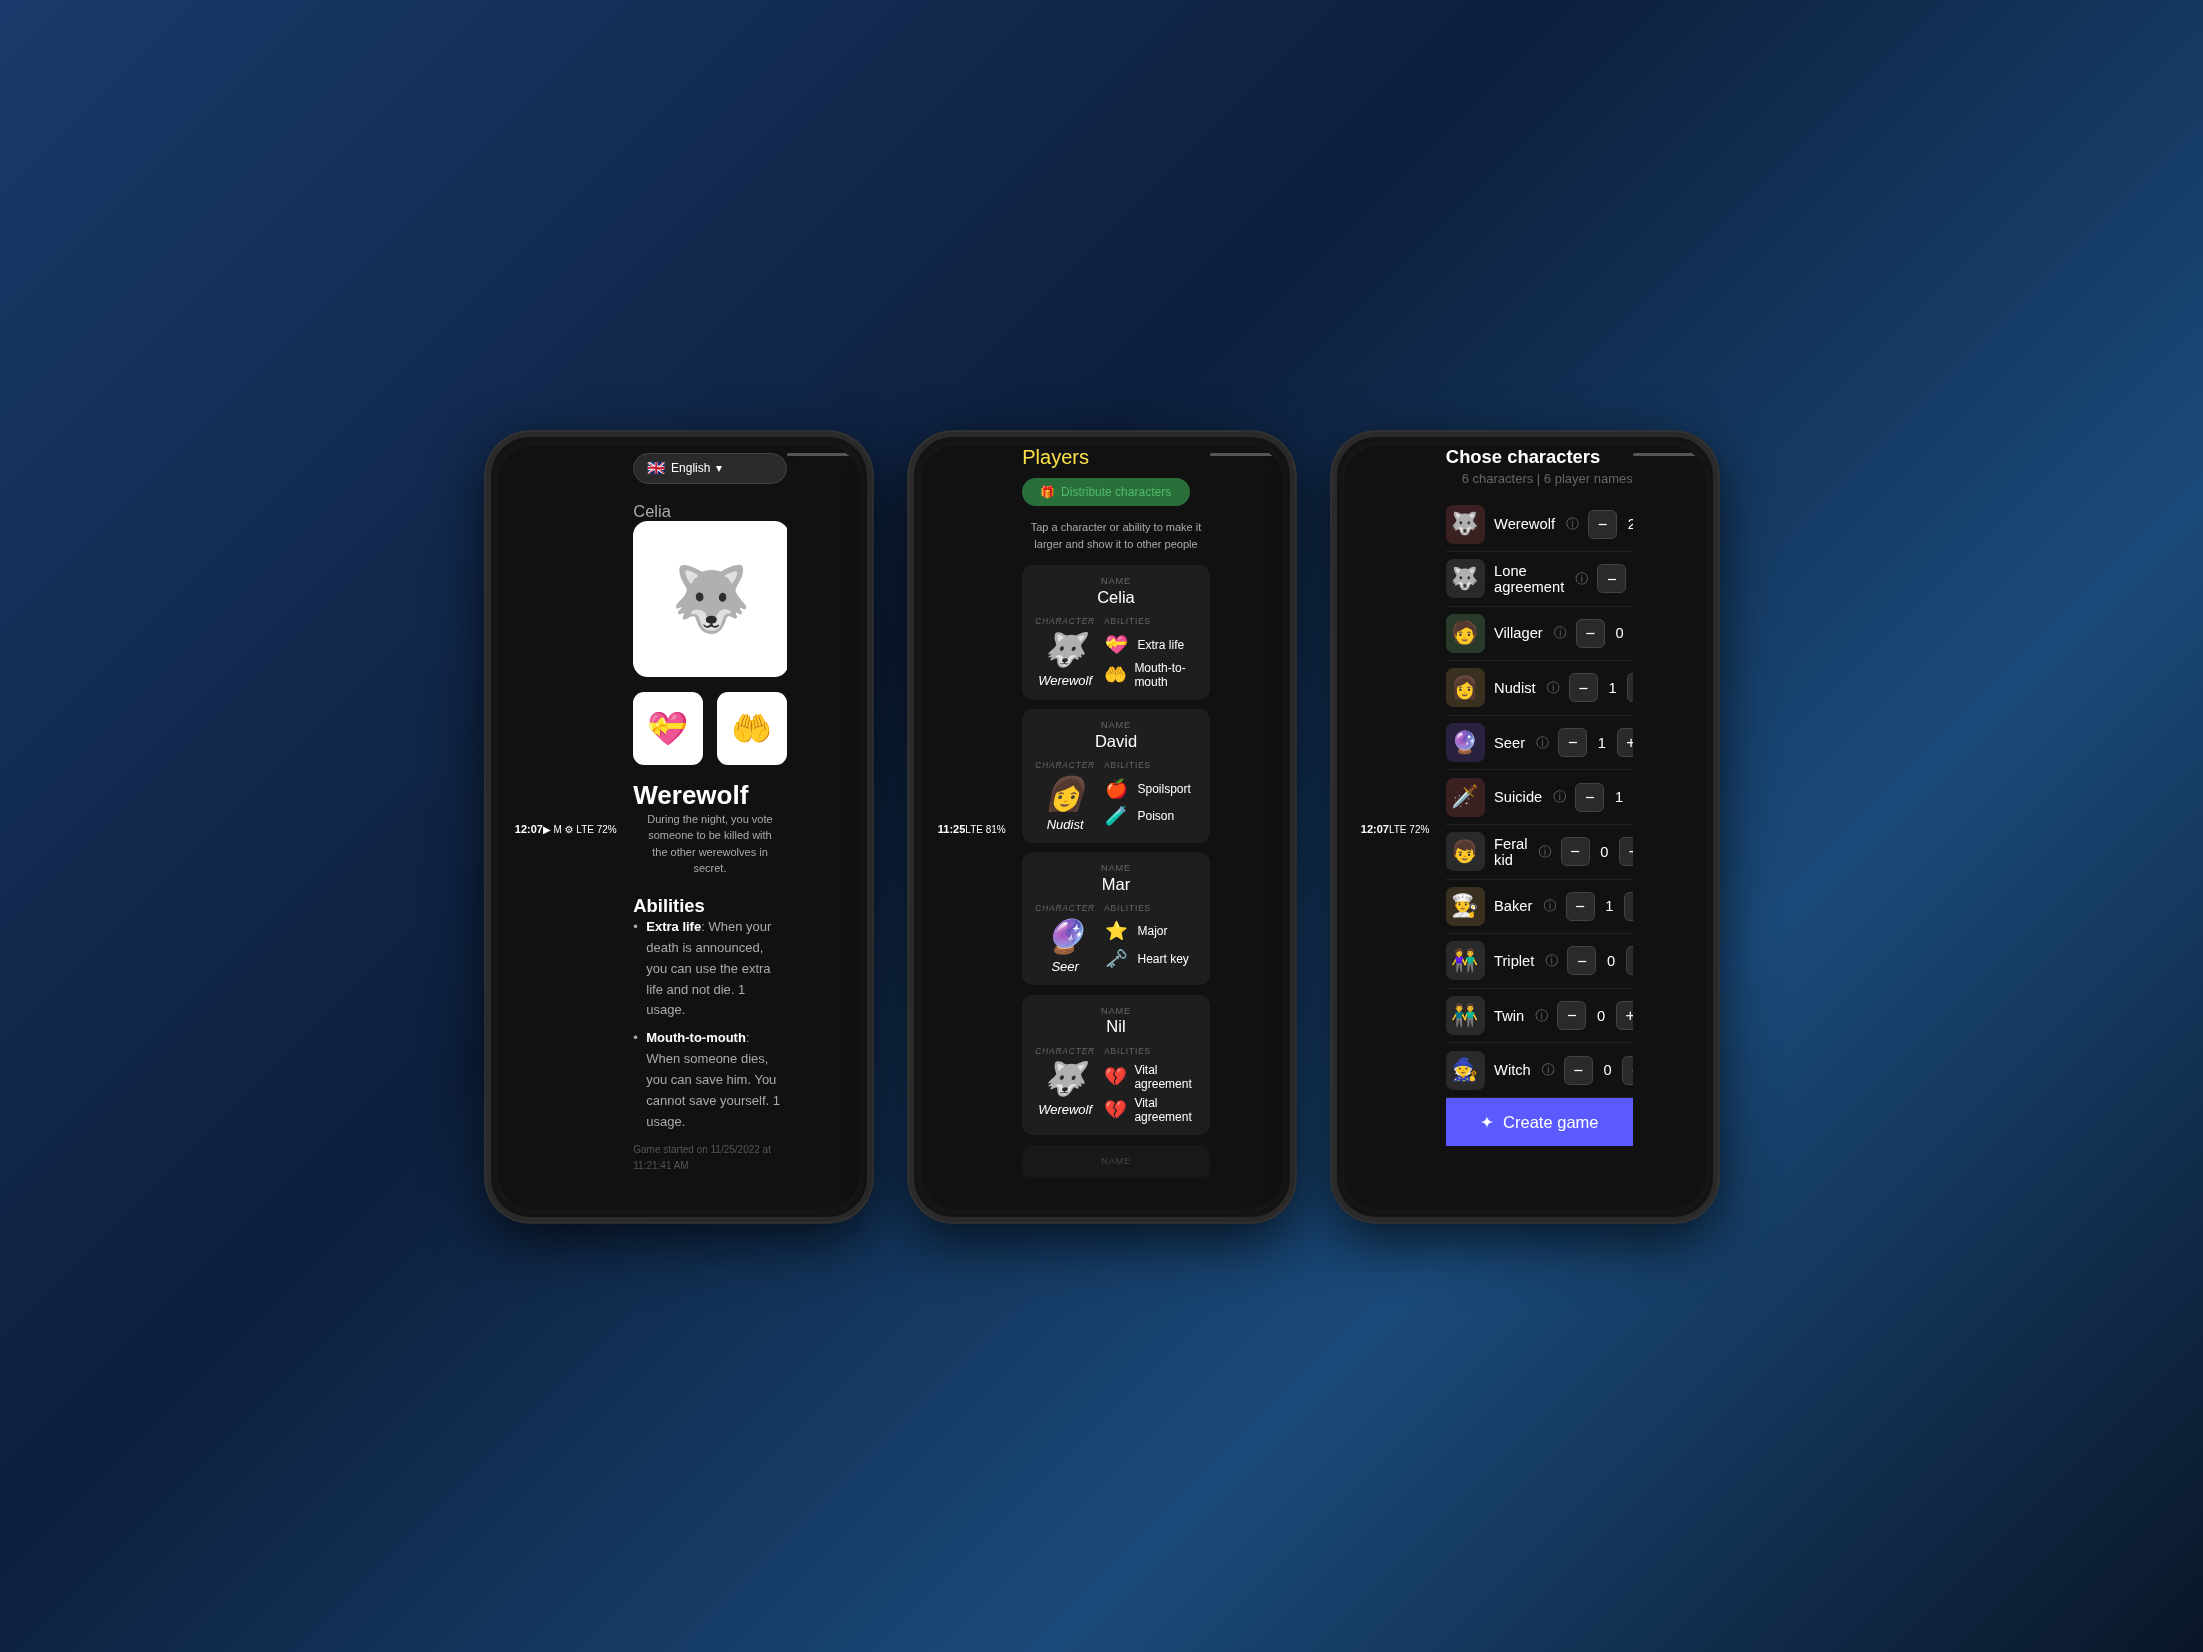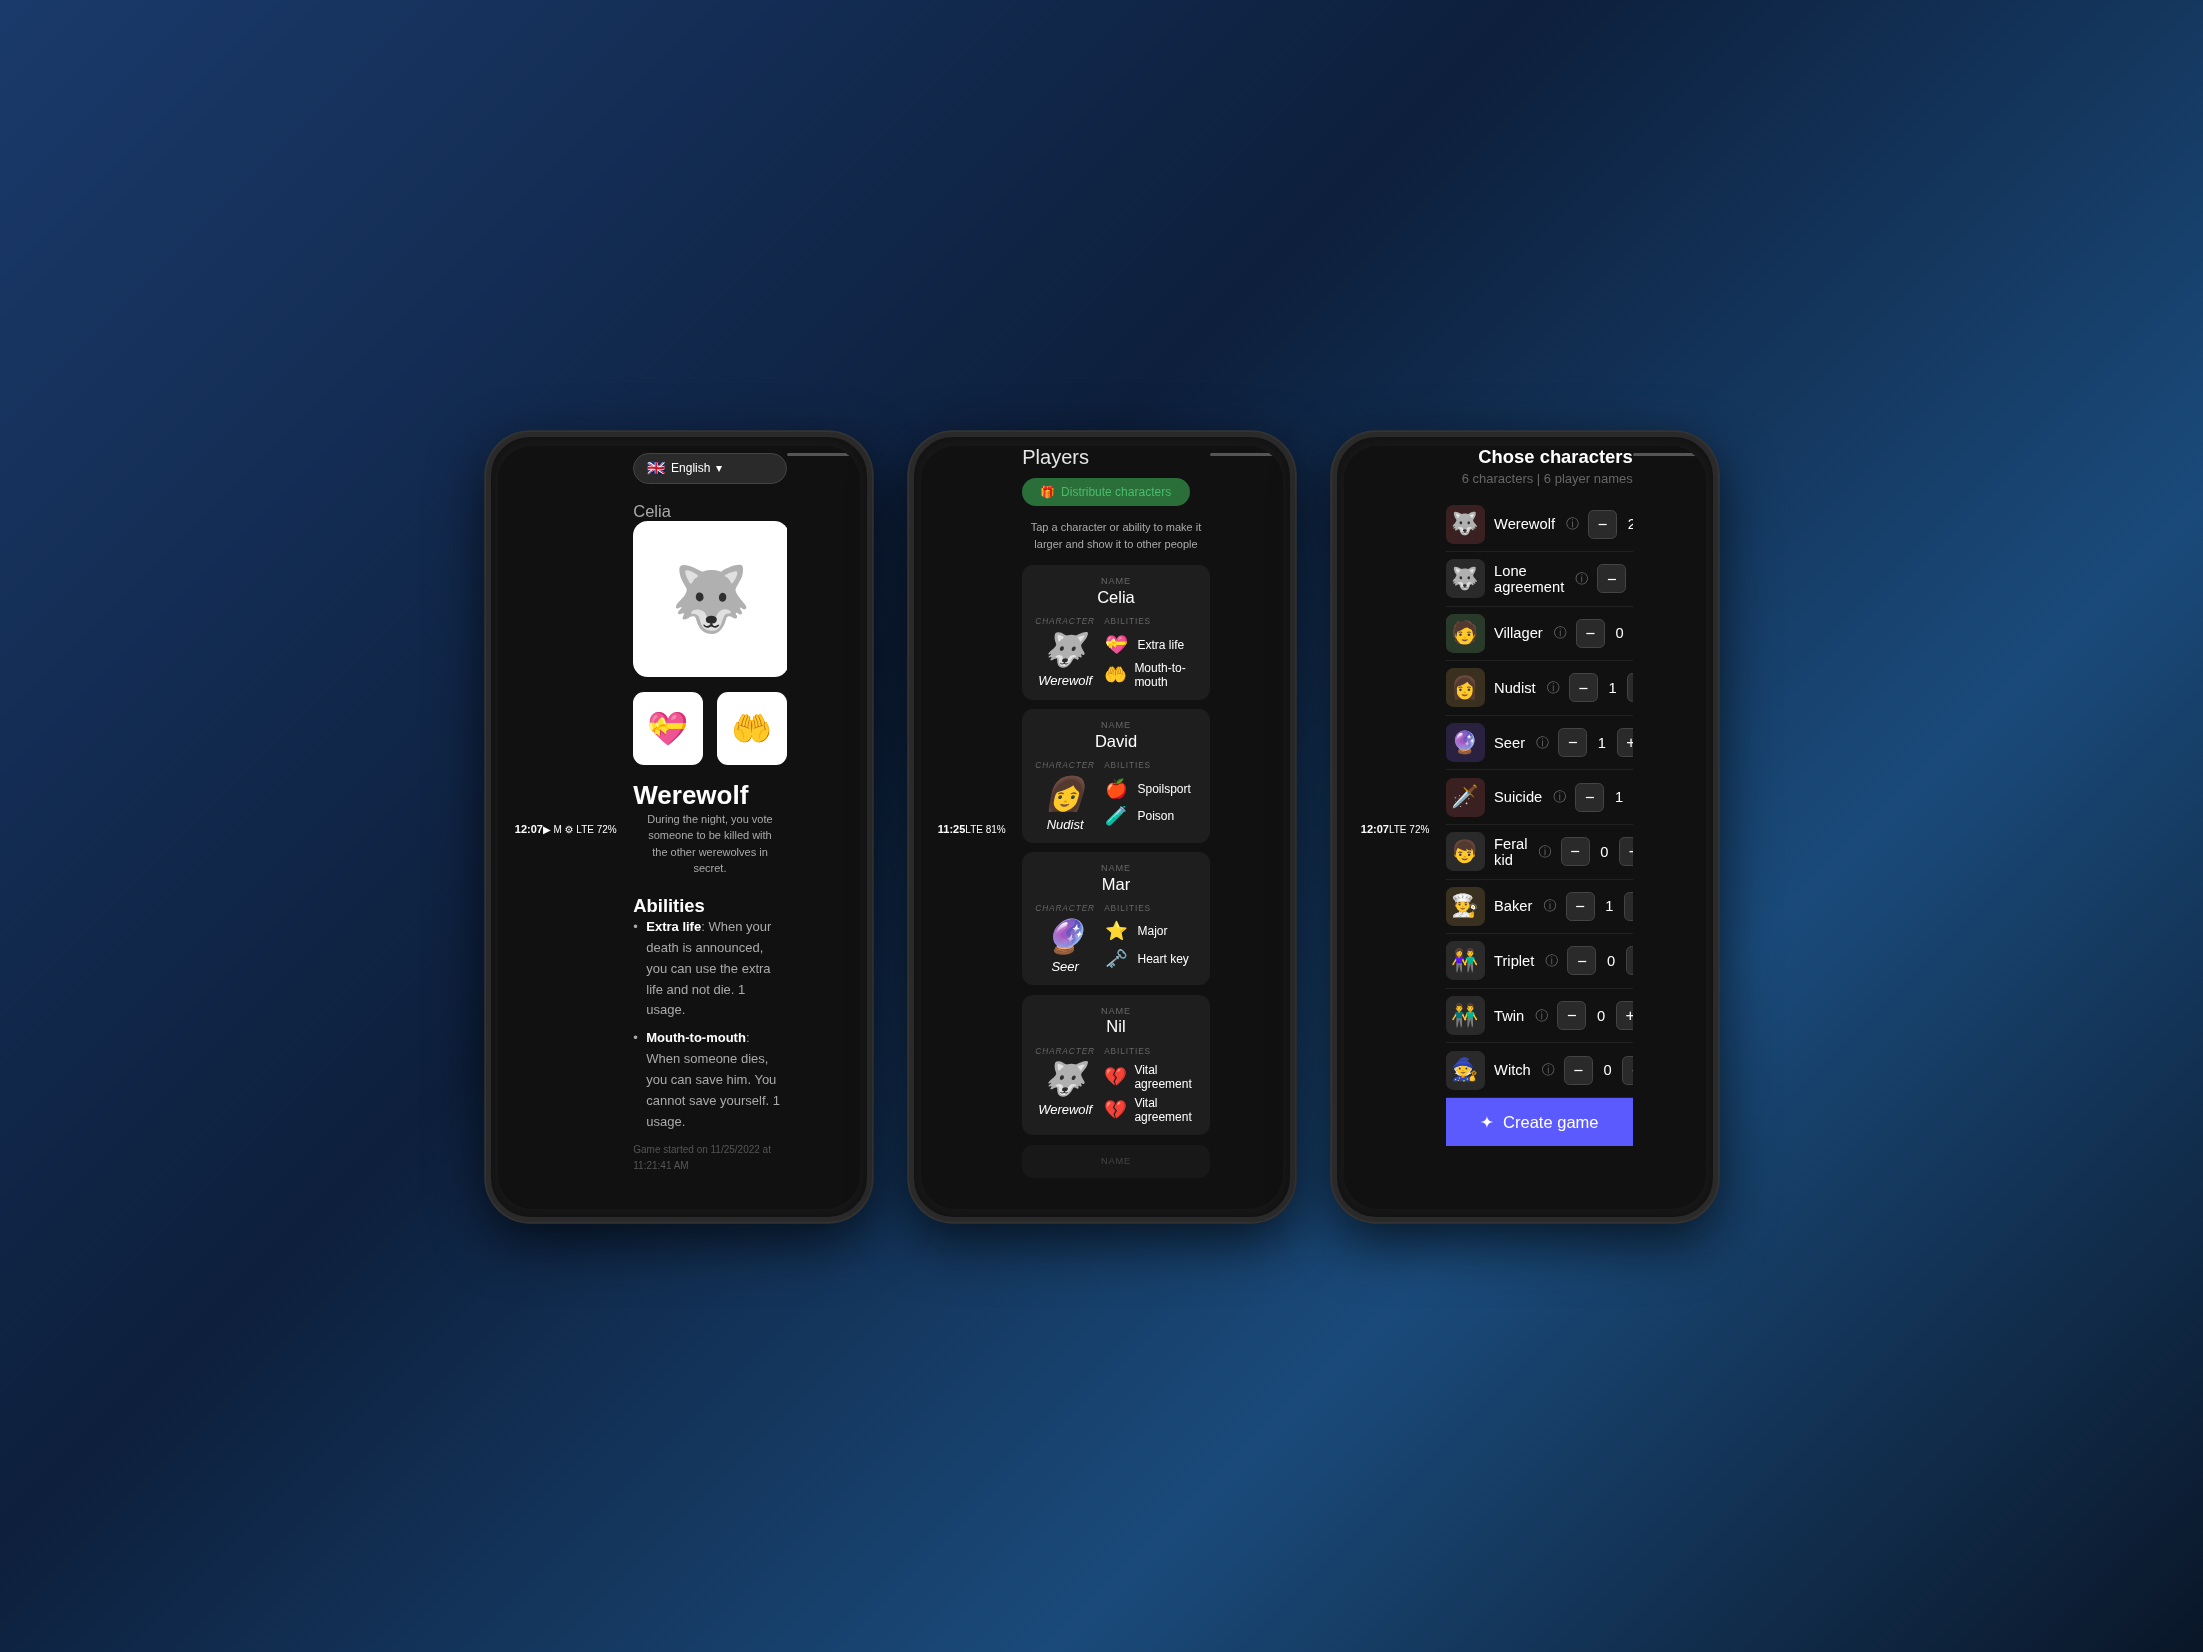--- a/index.html
+++ b/index.html
@@ -171,21 +171,21 @@
     .ability-item strong { color: #fff; }
 
     .game-started {
       color: #555;
       font-size: 10px;
       margin-top: 18.4px;
       text-align: center;
     }
 
     .page-title {
-      color: #e5e5e5;
+      color: #fde047;
       font-size: 20px;
       font-weight: normal;
       margin-bottom: 9.2px;
     }
 
     .distribute-btn {
       background: #2a6e3a;
       color: #4dbb6a;
       border: none;
       border-radius: 18.4px;
@@ -284,21 +284,21 @@
     .ability-emoji {
       font-size: 18.4px;
       width: 26px;
       text-align: center;
     }
 
     .chose-title {
       color: #fff;
       font-size: 18.4px;
       font-weight: bold;
-      text-align: right;
+      text-align: left;
       margin-bottom: 3.7px;
     }
 
     .chose-subtitle {
       color: #666;
       font-size: 13px;
       text-align: right;
       margin-bottom: 11px;
     }
 

